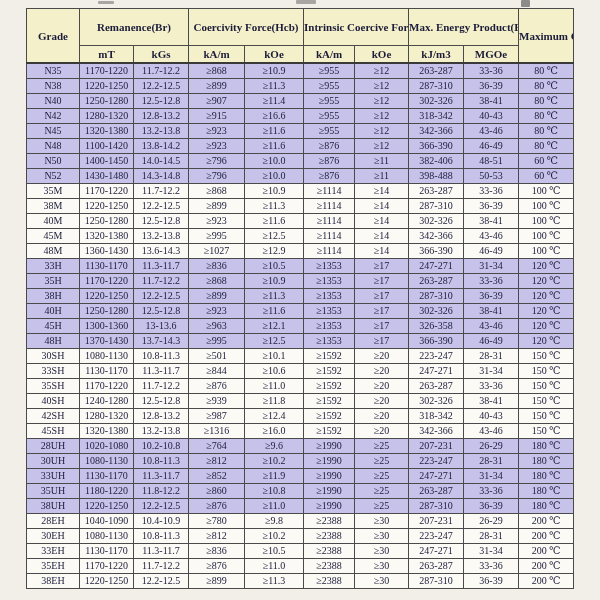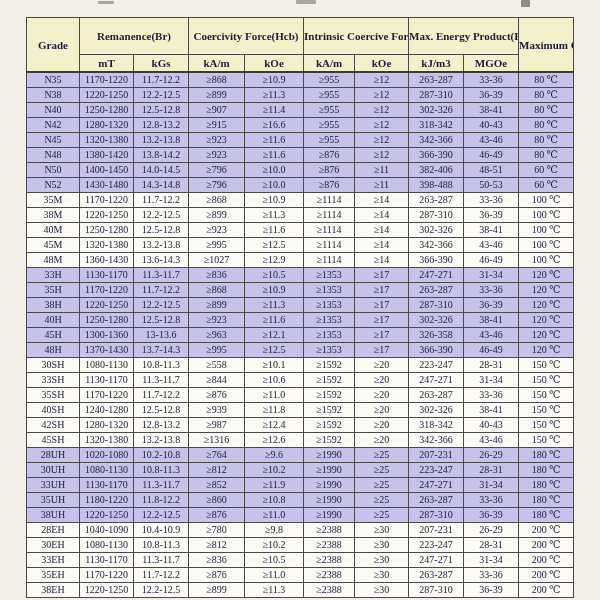--- a/index.html
+++ b/index.html
@@ -2,21 +2,21 @@
 <html><head>
 <meta charset="utf-8">
 <style>
   html,body{margin:0;padding:0;}
   body{
     width:600px;height:600px;overflow:hidden;position:relative;
     background:#f1efe8;
     font-family:"Liberation Serif","DejaVu Serif",serif;
   }
   .spec-table{
-    position:absolute;left:26px;top:17px;width:547px;
+    position:absolute;left:26px;top:8px;width:547px;
     border-collapse:collapse;table-layout:fixed;
     background:#fbfaf5;
   }
   .spec-table th,.spec-table td{
     border:1px solid #4a4a4a;
     text-align:center;vertical-align:middle;
     color:#1c1c3a;padding:0;overflow:hidden;white-space:nowrap;
   }
   thead th{
     background:#f4f0ca;font-weight:bold;font-size:11px;line-height:12px;
@@ -130,21 +130,21 @@
         <td>≥923</td>
         <td>≥11.6</td>
         <td>≥955</td>
         <td>≥12</td>
         <td>342-366</td>
         <td>43-46</td>
         <td>80 ℃</td>
       </tr>
       <tr class="lavender">
         <td>N48</td>
-        <td>1380-1420</td>
+        <td>1100-1420</td>
         <td>13.8-14.2</td>
         <td>≥923</td>
         <td>≥11.6</td>
         <td>≥876</td>
         <td>≥12</td>
         <td>366-390</td>
         <td>46-49</td>
         <td>80 ℃</td>
       </tr>
       <tr class="lavender">
@@ -300,21 +300,21 @@
         <td>≥1353</td>
         <td>≥17</td>
         <td>366-390</td>
         <td>46-49</td>
         <td>120 ℃</td>
       </tr>
       <tr class="white">
         <td>30SH</td>
         <td>1080-1130</td>
         <td>10.8-11.3</td>
-        <td>≥558</td>
+        <td>≥501</td>
         <td>≥10.1</td>
         <td>≥1592</td>
         <td>≥20</td>
         <td>223-247</td>
         <td>28-31</td>
         <td>150 ℃</td>
       </tr>
       <tr class="white">
         <td>33SH</td>
         <td>1130-1170</td>
@@ -361,21 +361,21 @@
         <td>≥20</td>
         <td>318-342</td>
         <td>40-43</td>
         <td>150 ℃</td>
       </tr>
       <tr class="white">
         <td>45SH</td>
         <td>1320-1380</td>
         <td>13.2-13.8</td>
         <td>≥1316</td>
-        <td>≥12.6</td>
+        <td>≥16.0</td>
         <td>≥1592</td>
         <td>≥20</td>
         <td>342-366</td>
         <td>43-46</td>
         <td>150 ℃</td>
       </tr>
       <tr class="lavender">
         <td>28UH</td>
         <td>1020-1080</td>
         <td>10.2-10.8</td>

